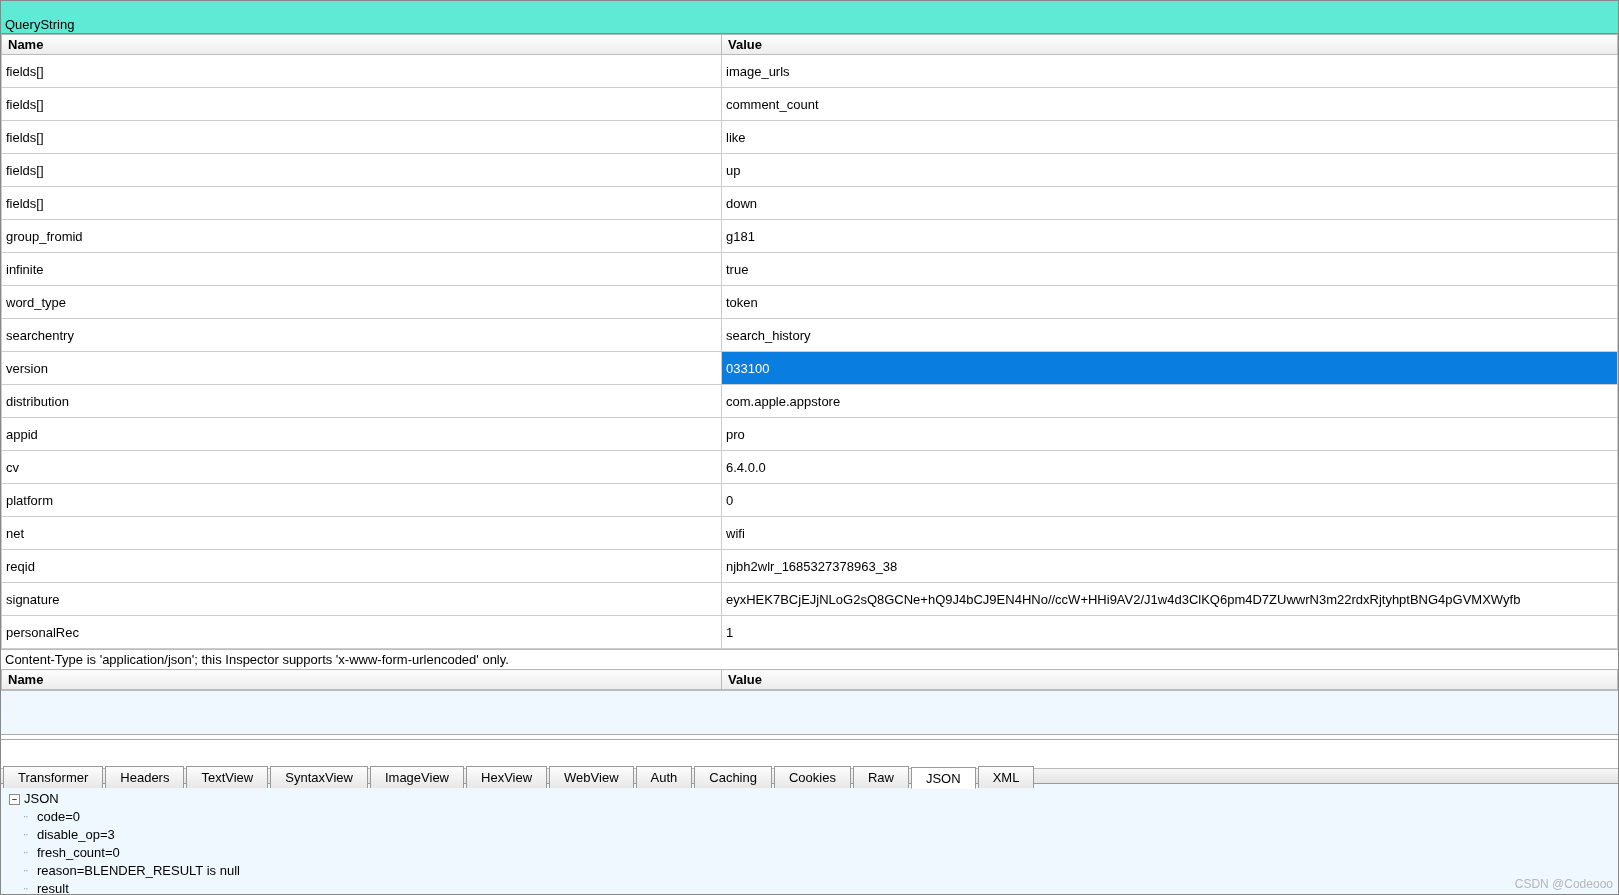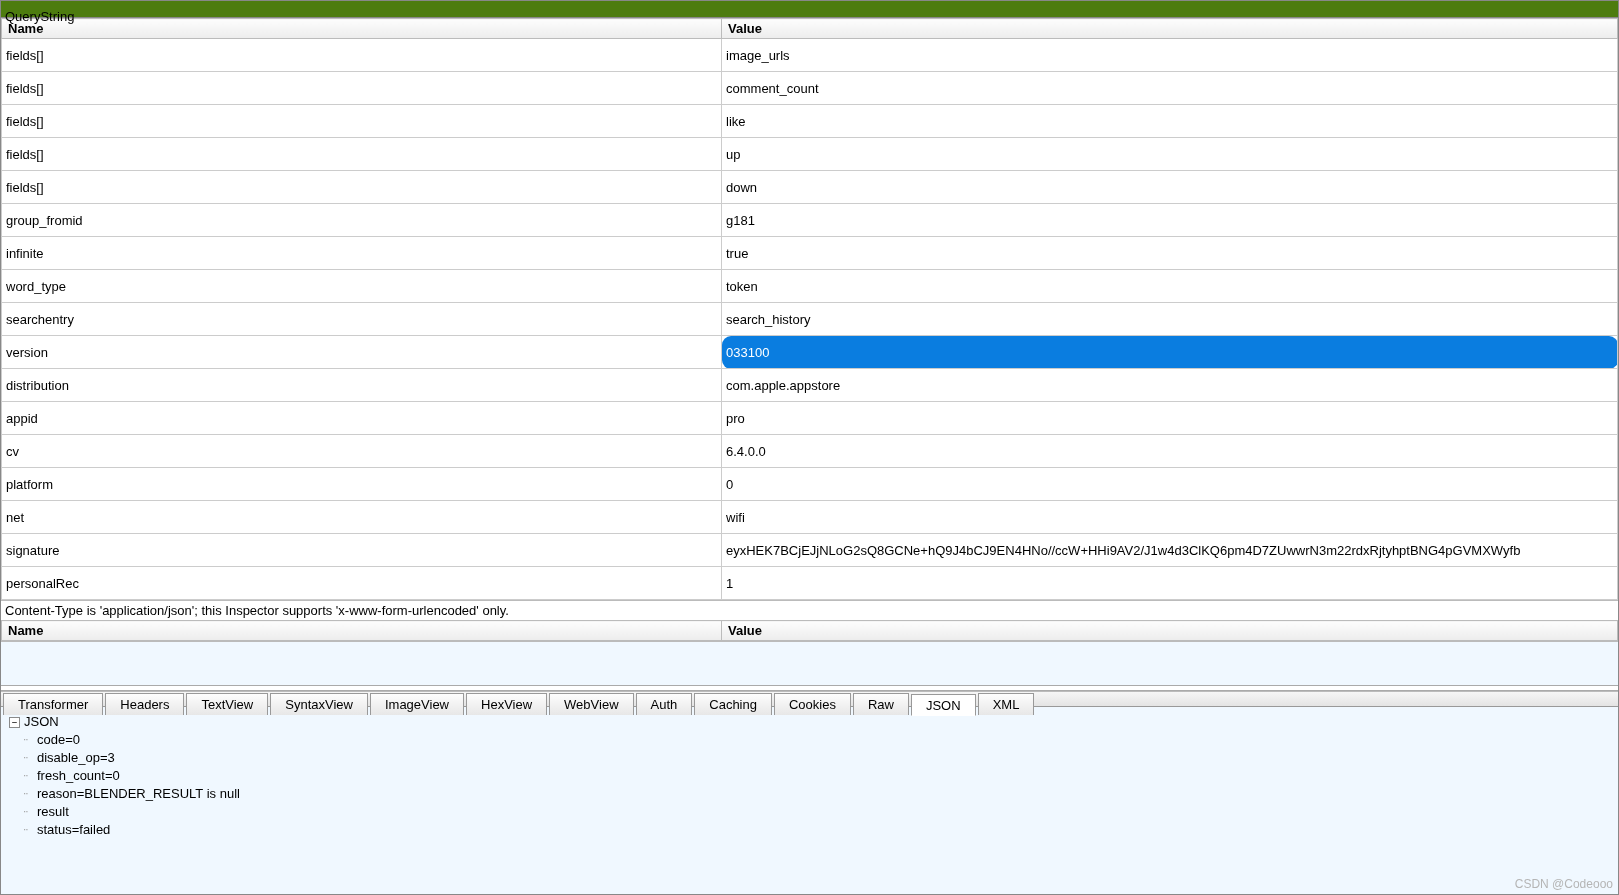--- a/index.html
+++ b/index.html
@@ -7,24 +7,24 @@
     font-family: "Segoe UI", Tahoma, sans-serif;
     font-size: 13px;
     color: #000;
     background: #fff;
     width: 1619px;
     height: 895px;
     overflow: hidden;
     border: 1px solid #888;
   }
   .section-title {
-    background: #4d7c0f;
+    background: #5eead4;
     color: #000;
     font-size: 13px;
-    padding: 8px 4px;
+    padding: 16px 4px;
     border-bottom: 1px solid #888;
     line-height: 16px;
     height: 16px;
   }
   .grid {
     width: 100%;
     border-collapse: collapse;
   }
   .grid th {
     background: linear-gradient(#fdfdfd, #ececec);
@@ -40,47 +40,47 @@
     padding: 2px 4px;
     font-size: 13px;
     height: 33px;
     white-space: nowrap;
     overflow: hidden;
   }
   .grid col.name-col { width: 720px; }
   .grid tr.sel td.value-cell {
     background: #0a7de0;
     color: #fff;
-    border-radius: 9px;
   }
   .info-bar {
     padding: 2px 4px;
     font-size: 13px;
     border-top: 1px solid #bbb;
     background: #fff;
   }
   .body-panel {
     background: #f0f8ff;
     border-top: 1px solid #bbb;
     height: 44px;
   }
   .splitter-gap {
     height: 6px;
     background: #fff;
     border-top: 1px solid #aaa;
     border-bottom: 1px solid #aaa;
   }
   .tabstrip {
     display: flex;
-    align-items: flex-start;
+    align-items: center;
     background: linear-gradient(#f6f6f6,#e4e4e4);
     border-top: 1px solid #bbb;
     border-bottom: 1px solid #999;
     padding: 1px 2px 0 2px;
     height: 16px;
+    margin-top: 28px;
   }
   .tab {
     padding: 3px 14px;
     border: 1px solid #999;
     border-bottom: none;
     margin-right: 2px;
     font-size: 13px;
     background: linear-gradient(#fdfdfd,#e7e7e7);
     cursor: pointer;
     height: 22px;
@@ -195,20 +195,24 @@
         <td>cv</td>
         <td class="value-cell">6.4.0.0</td>
       </tr>
       <tr>
         <td>platform</td>
         <td class="value-cell">0</td>
       </tr>
       <tr>
         <td>net</td>
         <td class="value-cell">wifi</td>
+      </tr>
+      <tr>
+        <td>reqid</td>
+        <td class="value-cell">njbh2wlr_1685327378963_38</td>
       </tr>
       <tr>
         <td>signature</td>
         <td class="value-cell">eyxHEK7BCjEJjNLoG2sQ8GCNe+hQ9J4bCJ9EN4HNo//ccW+HHi9AV2/J1w4d3ClKQ6pm4D7ZUwwrN3m22rdxRjtyhptBNG4pGVMXWyfb</td>
       </tr>
       <tr>
         <td>personalRec</td>
         <td class="value-cell">1</td>
       </tr>
     </tbody>

